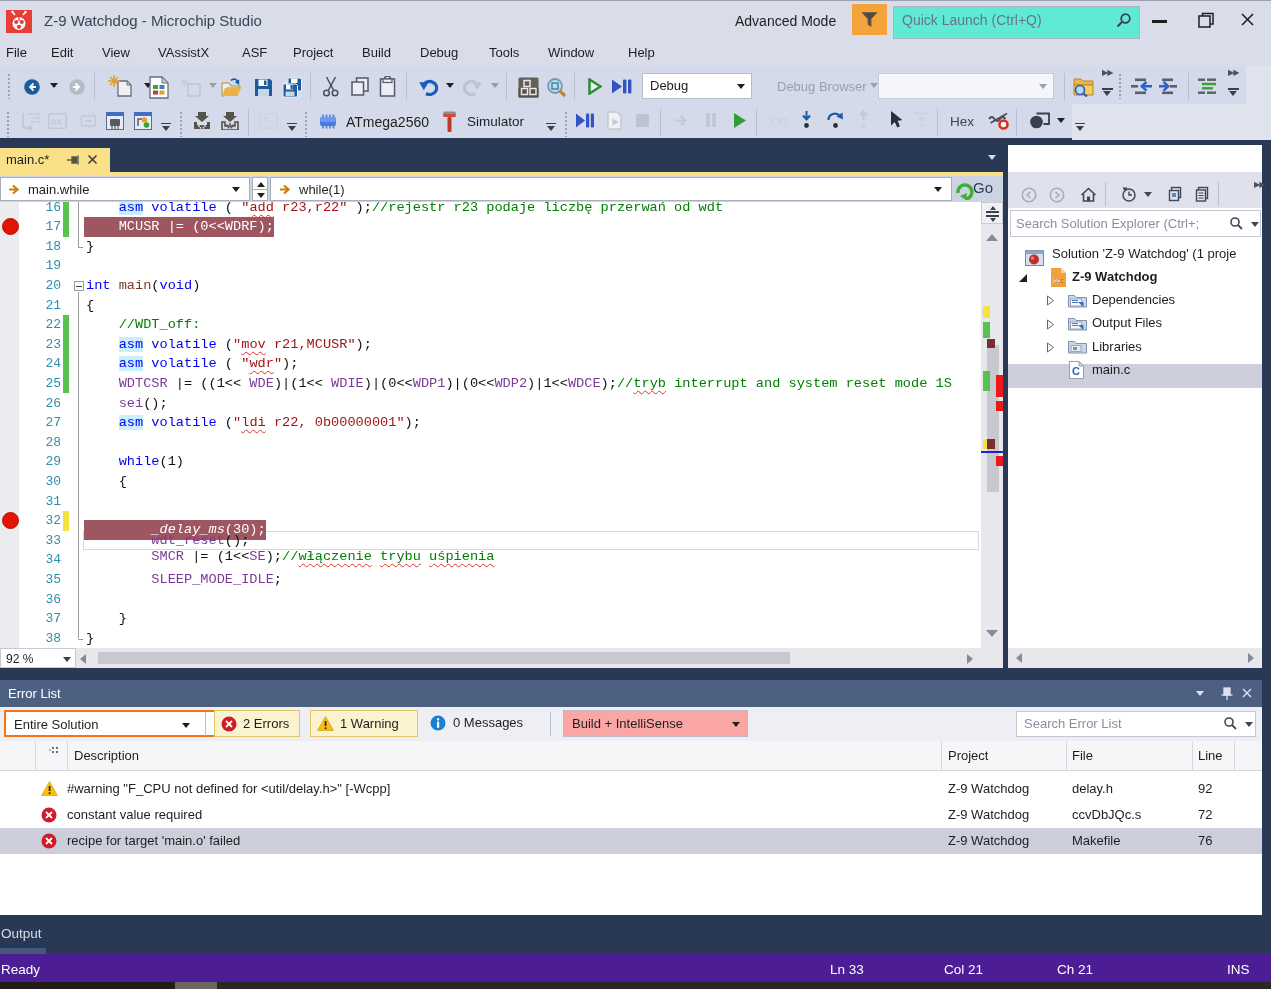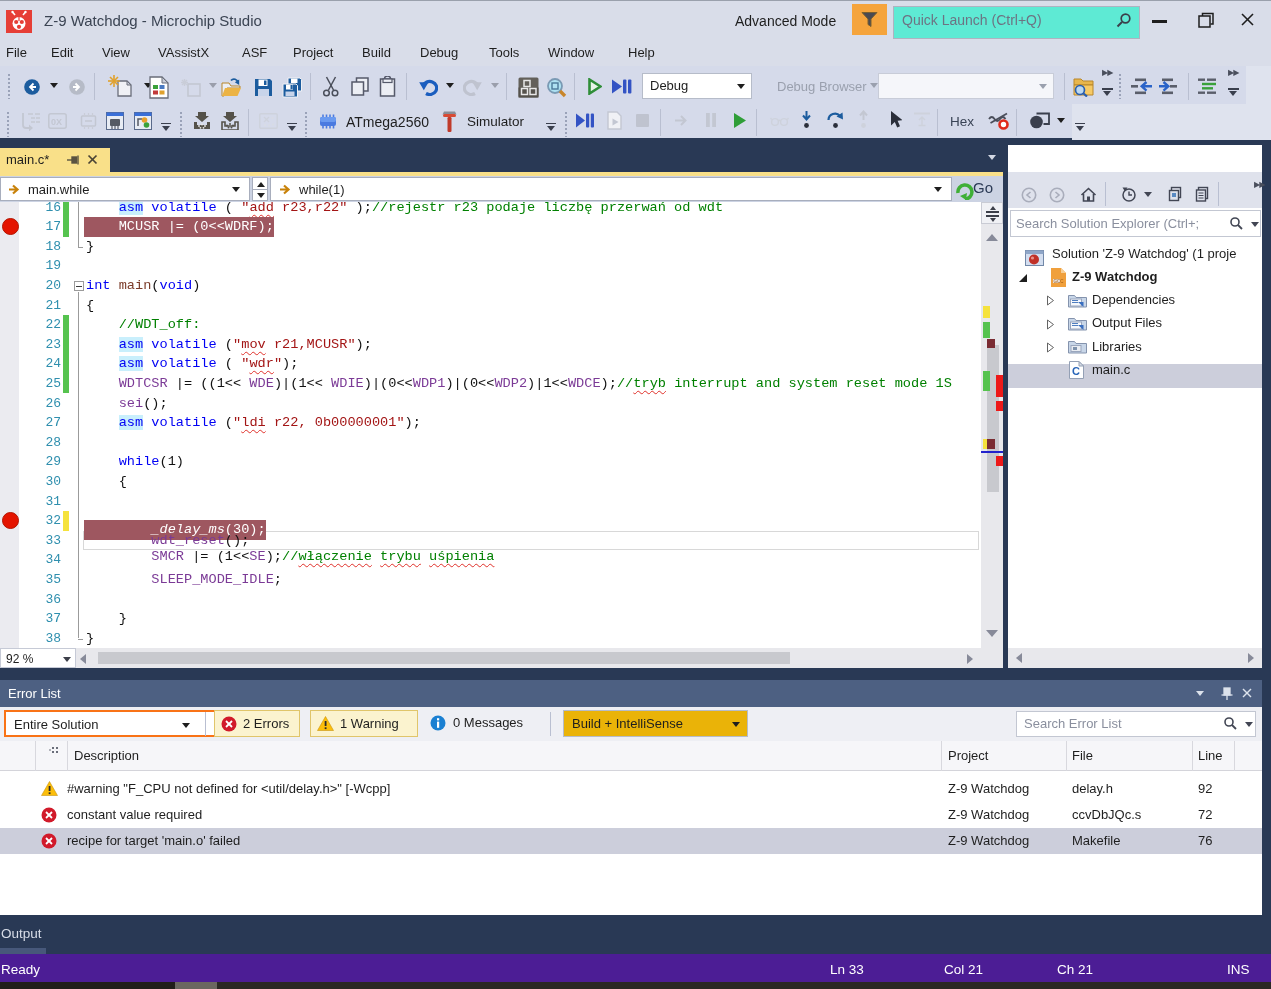--- a/index.html
+++ b/index.html
@@ -758,21 +758,21 @@
     </div>
     <div class="abs" style="left:425px;top:3px;width:111px;height:27px;">
       <svg style="position:absolute;left:5px;top:5px;" width="16" height="16" viewBox="0 0 16 16">
           <circle cx="8" cy="8" r="7.5" fill="#1b80d2"></circle>
           <rect x="7" y="3.2" width="2.2" height="2.2" fill="#fff"></rect>
           <rect x="7" y="6.6" width="2.2" height="6.2" fill="#fff"></rect>
         </svg>
       <span style="position:absolute;left:28px;top:5px;font-size:13px;color:#1e1e1e;">0 Messages</span>
     </div>
     <div class="tbsep" style="left:550px;top:5px;height:24px;"></div>
-    <div class="abs" style="left:563px;top:3px;width:185px;height:27px;background:#eab308;border:1px solid #b6bcc9;">
+    <div class="abs" style="left:563px;top:3px;width:185px;height:27px;background:#fca5a5;border:1px solid #b6bcc9;">
       <span style="position:absolute;left:8px;top:5px;font-size:13px;color:#1e1e1e;">Build + IntelliSense</span>
       <div class="carr" style="left:168px;top:11px;border-top-color:#1e1e1e;"></div>
     </div>
     <div class="abs" style="left:1016px;top:4px;width:240px;height:26px;background:#fff;border:1px solid #c3c7d2;">
       <span style="position:absolute;left:7px;top:4px;font-size:13px;color:#8a8f9e;">Search Error List</span>
       <svg style="position:absolute;left:206px;top:4px;" width="15" height="15" viewBox="0 0 15 15">
           <circle cx="6" cy="6" r="4" fill="none" stroke="#424654" stroke-width="1.6"></circle>
           <line x1="9" y1="9" x2="13" y2="13" stroke="#424654" stroke-width="1.8"></line>
         </svg>
       <div class="carr" style="left:228px;top:10px;border-top-color:#424654;"></div>

